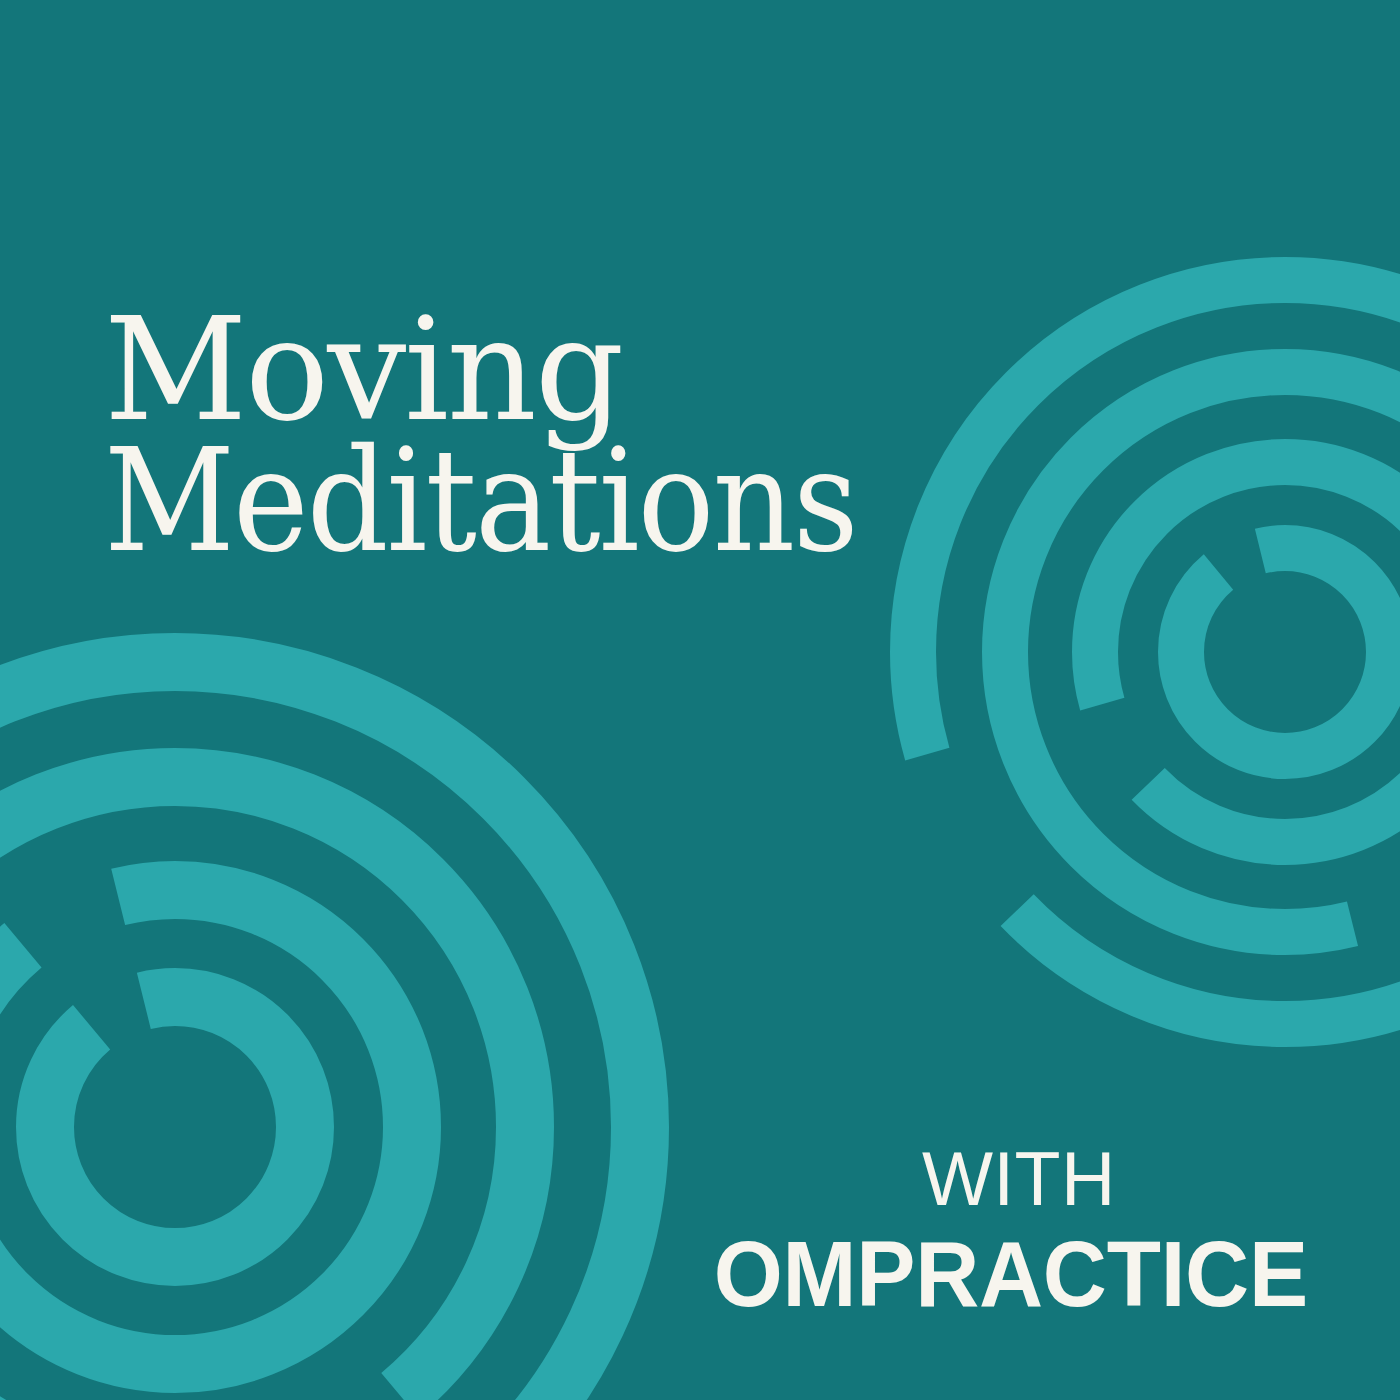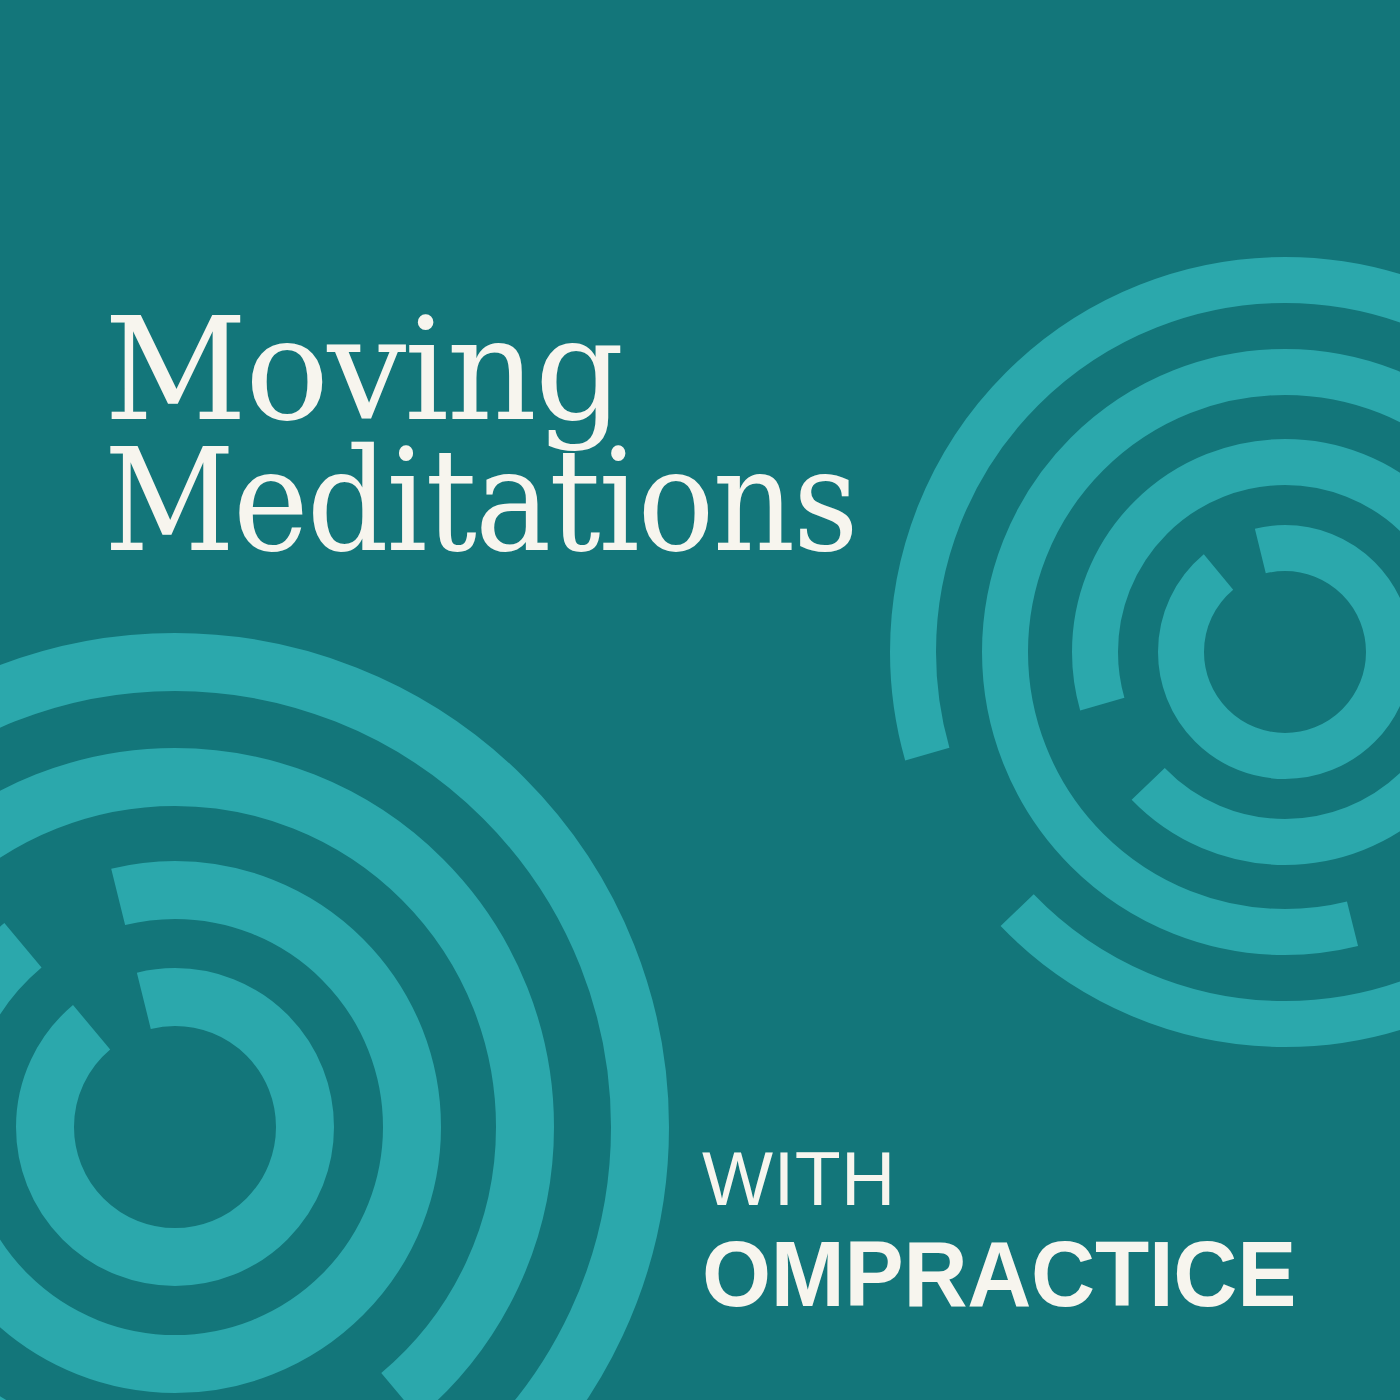--- a/index.html
+++ b/index.html
@@ -63,20 +63,21 @@
     transform-origin: left center;
     margin-top: -8px;
   }
 
   
   #brand-block {
     position: absolute;
     left: 702px;
     top: 1104px;
     width: 640px;
+    text-align: center;
   }
   .brand-line {
     display: block;
     color: #F7F5EE;
     white-space: nowrap;
     line-height: 1.12;
   }
   #brand-with {
     font-size: 76px;
     font-weight: 300;

